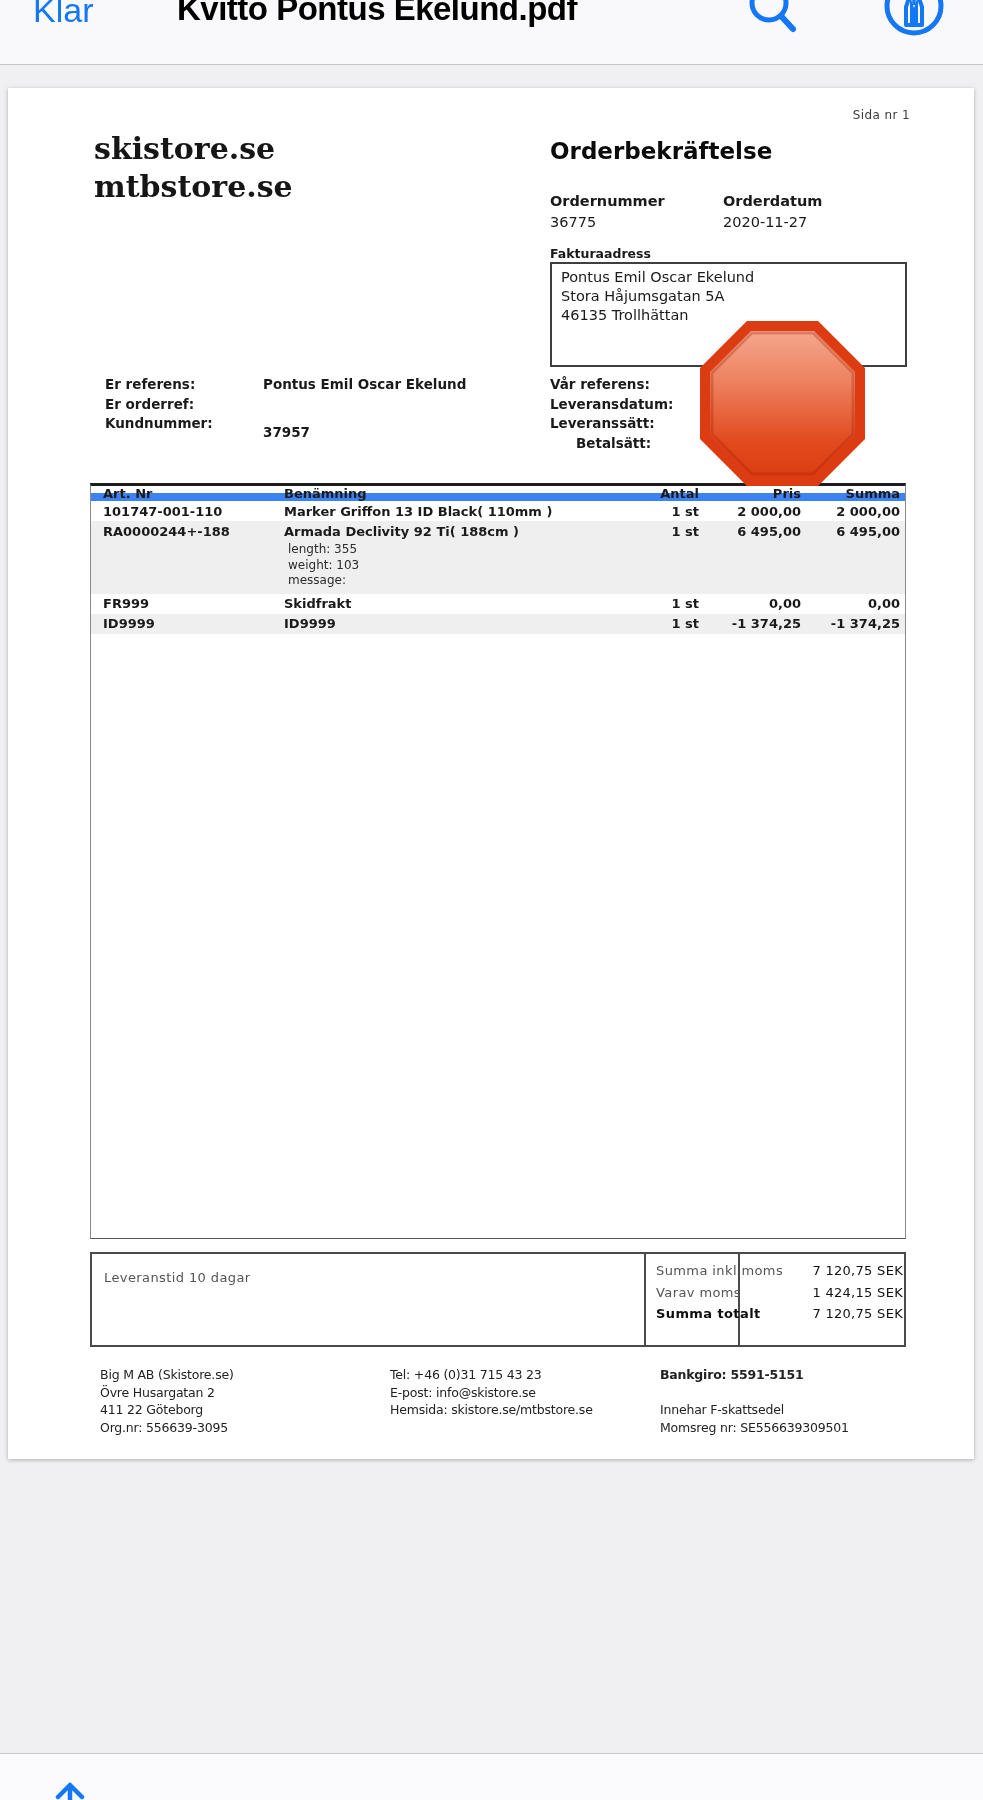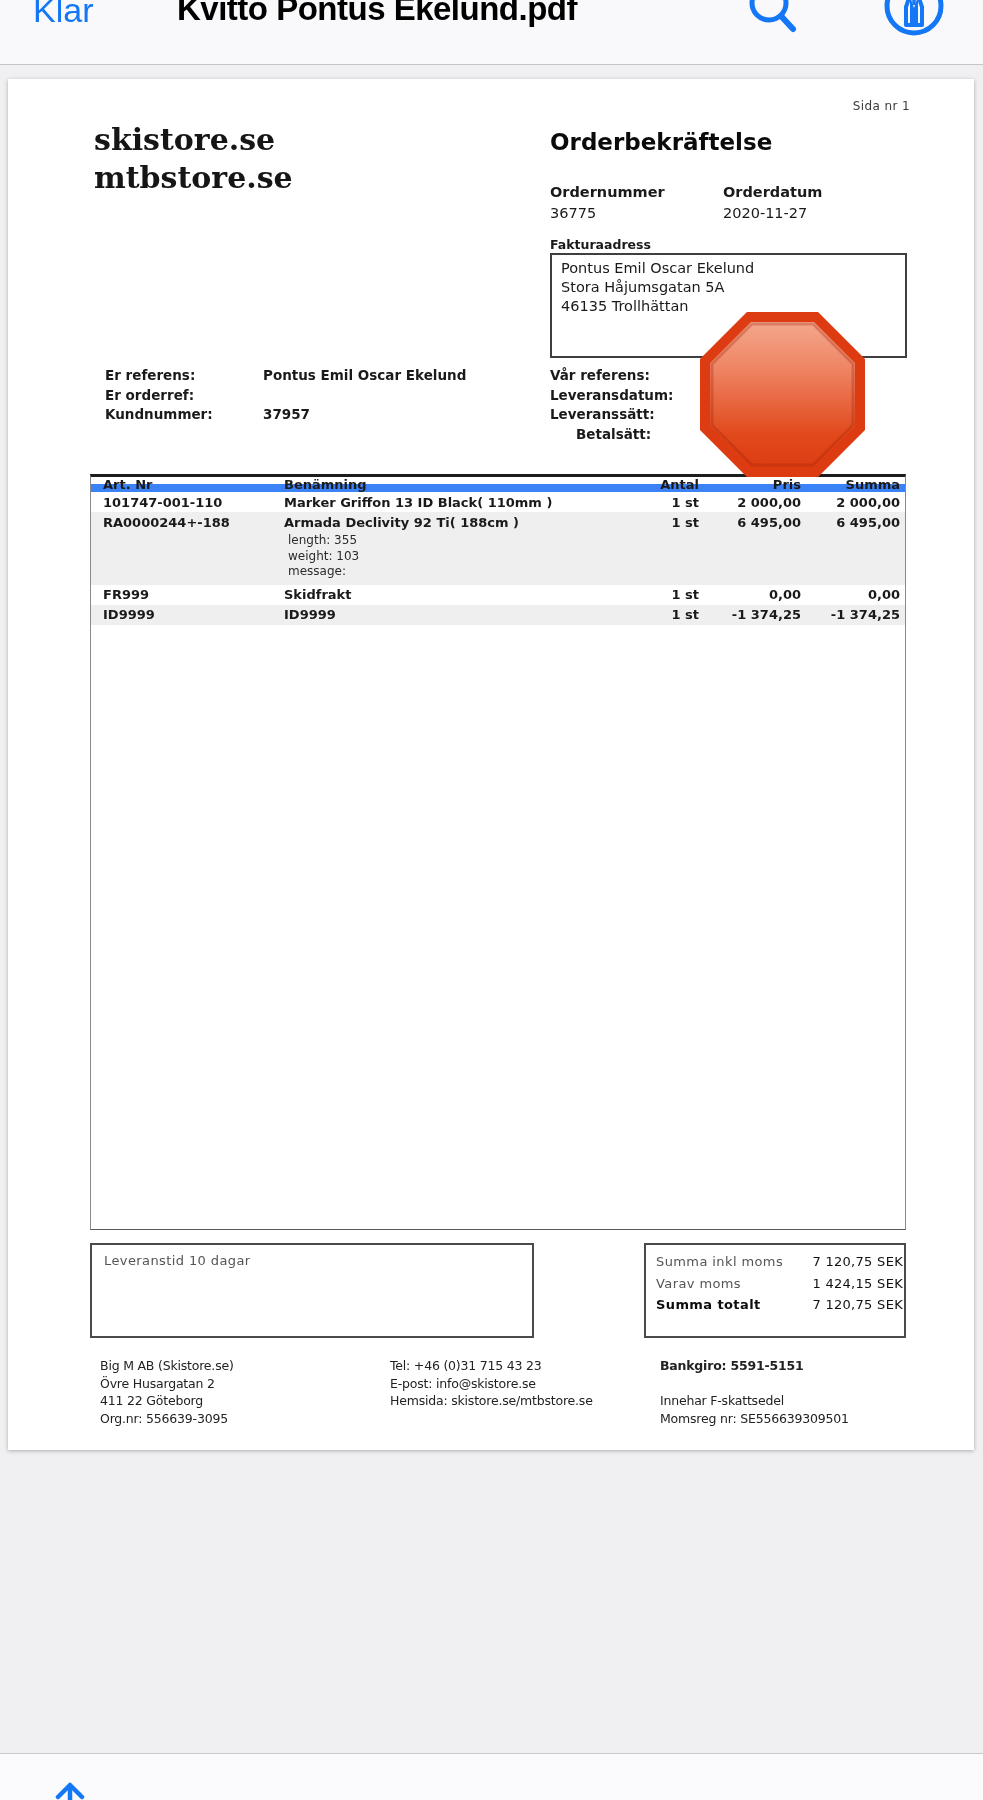--- a/index.html
+++ b/index.html
@@ -17,21 +17,21 @@
   .icon-svg { position:absolute; }
 
   
   .viewer { position:absolute; left:0; top:65px; width:983px; height:1688px; background:#f0f0f2; }
 
   
   .bottombar { position:absolute; left:0; top:1753px; width:983px; height:47px;
                background:#fbfbfd; border-top:1px solid #c9c9cd; z-index:30; }
 
   
-  .page { position:absolute; left:8px; top:79px; width:966px; height:1371px; background:#fff;
+  .page { position:absolute; left:8px; top:88px; width:966px; height:1371px; background:#fff;
           box-shadow:0 1px 4px rgba(0,0,0,0.28); color:#1a1a1a; }
   .abs { position:absolute; }
   .page-num { top:20px; right:64px; font-size:12px; color:#3c3c3c; letter-spacing:0.4px; }
   .logo { left:86px; top:42px; font-family:"DejaVu Serif",serif; font-weight:bold;
           font-size:30px; line-height:38px; color:#161616; }
   .doc-heading { left:542px; top:50px; font-size:23px; font-weight:bold; color:#0b0b0b; }
   .ord-label { top:105px; font-size:14.5px; font-weight:bold; }
   .ord-value { top:126px; font-size:14.5px; }
   .col-a { left:542px; } .col-b { left:715px; }
   .addr-label { left:542px; top:158px; font-size:12.5px; font-weight:bold; }
@@ -48,22 +48,22 @@
   .trow > div { font-size:13px; white-space:nowrap; }
   .c-art { padding-left:12px; }
   .c-num { text-align:right; }
   .c-sum { text-align:right; padding-right:5px; }
   .item-block { font-weight:bold; }
   .item-main { height:20px; }
   .stripe { background:#efeff0; }
   .attrs { padding:1px 0 5px 197px; font-size:12px; font-weight:normal; line-height:15.5px; color:#2b2b2b; }
 
   
-  .note-box { left:82px; top:1164px; width:444px; height:95px; border:2px solid #4a4a4a;
-              padding:8px 12px; font-size:13px; color:#555; letter-spacing:0.4px; }
+  .note-box { left:82px; top:1164px; width:650px; height:95px; border:2px solid #4a4a4a;
+              padding:16px 12px; font-size:13px; color:#555; letter-spacing:0.4px; }
   .totals-box { left:636px; top:1164px; width:262px; height:95px; border:2px solid #4a4a4a;
                 padding:9px 1px 0 10px; }
   .tot-row { display:flex; justify-content:space-between; height:21.5px; font-size:13px; }
   .tot-label { color:#555; letter-spacing:0.4px; }
   .tot-label.strong { color:#0e0e0e; font-weight:bold; }
   .tot-value { color:#111; letter-spacing:0.3px; }
 
   
   .foot { font-size:12.5px; line-height:17.5px; color:#222; letter-spacing:-0.2px; }
   .f1 { left:92px; top:1278px; } .f2 { left:382px; top:1278px; } .f3 { left:652px; top:1278px; }
@@ -121,21 +121,21 @@
     <div class="abs ref-row" style="left:97px; top:288px;">
       <span>Er referens:</span>
       <span style="position:absolute; left:158px;">Pontus Emil Oscar Ekelund</span>
     </div>
     <div class="abs ref-row" style="left:97px; top:308px;">
       <span>Er orderref:</span>
       <span style="position:absolute; left:158px;"></span>
     </div>
     <div class="abs ref-row" style="left:97px; top:327px;">
       <span>Kundnummer:</span>
-      <span style="position:absolute; left:158px;">37957</span>
+      <span style="position:absolute; left:158px;margin-top:9px;">37957</span>
     </div>
 
     <div class="abs ref-row" style="left:542px; top:288px;">Vår referens:</div>
     <div class="abs ref-row" style="left:542px; top:308px;">Leveransdatum:</div>
     <div class="abs ref-row" style="left:542px; top:327px;">Leveranssätt:</div>
     <div class="abs ref-row" style="left:542px; top:347px;margin-left:26px;">Betalsätt:</div>
 
     <div class="abs items">
       <div class="trow thead">
         <div class="c-art">Art. Nr</div>

